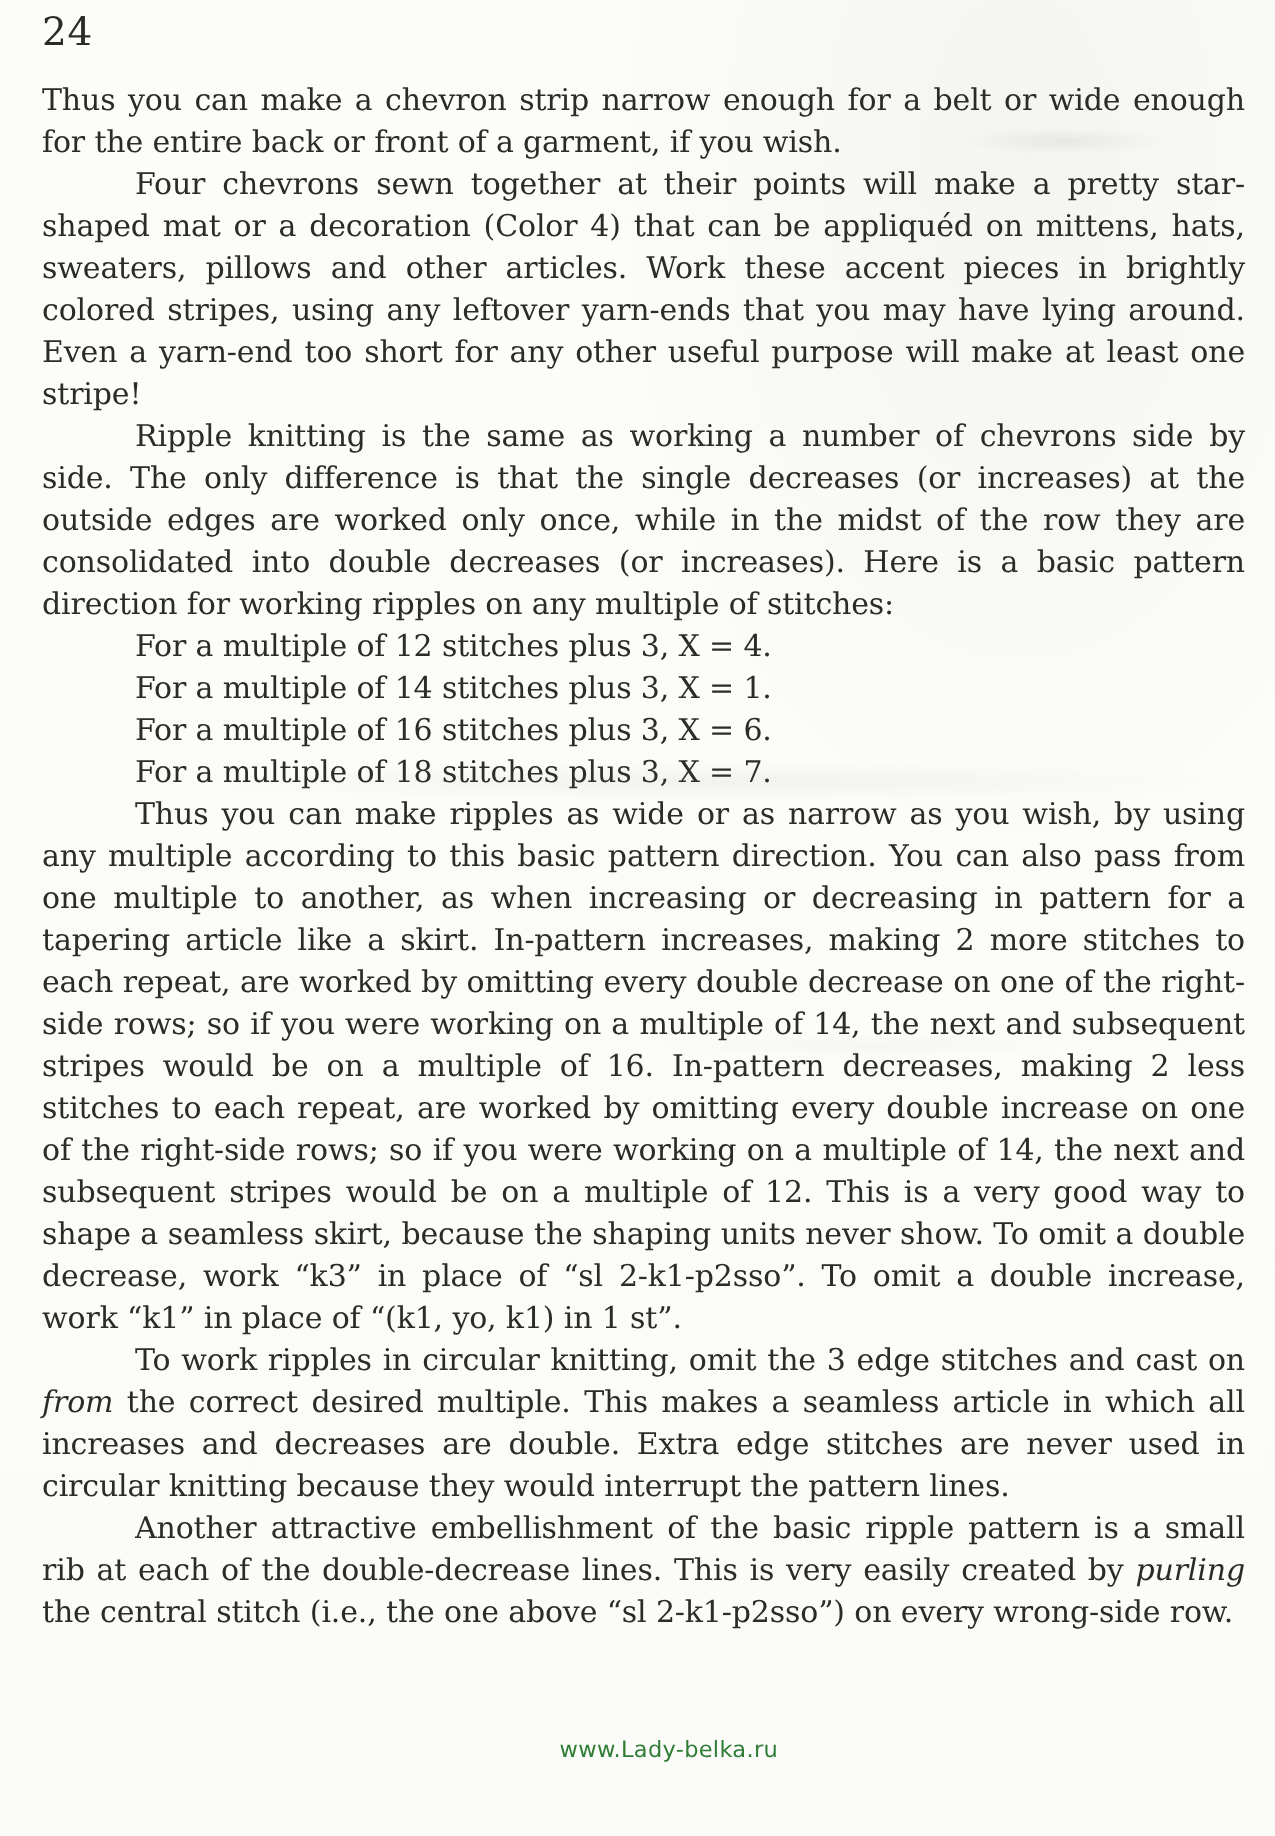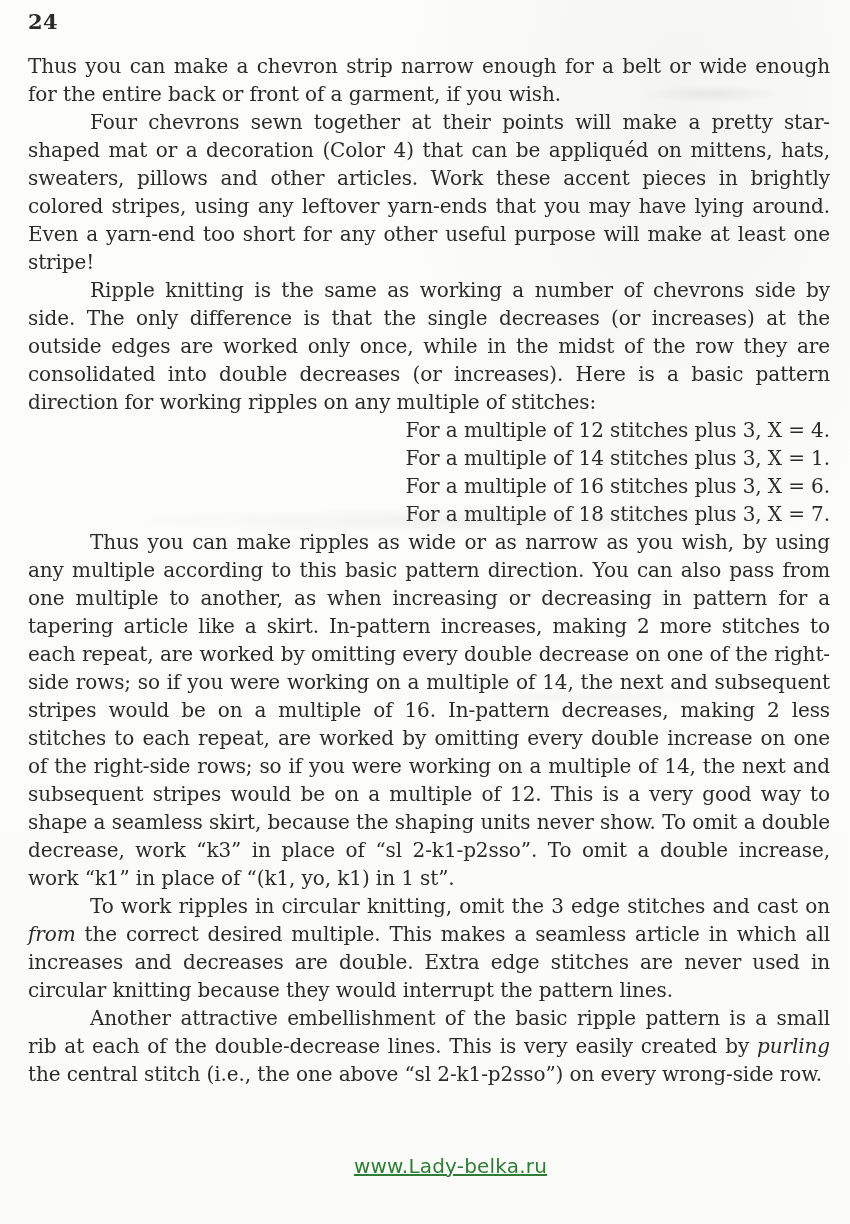--- a/index.html
+++ b/index.html
@@ -16,24 +16,23 @@
       linear-gradient(180deg, #fcfcfa 0%, #fbfbf9 100%);
     font-family: "DejaVu Serif", "Liberation Serif", serif;
     color: #2b2b28;
   }
   .page {
     position: relative;
     width: 802px;
     padding: 8px 20px 0 28px;
   }
   .page-number {
-    font-size: 21px;
+    font-size: 26px;
     line-height: 28px;
     letter-spacing: 0.5px;
-    font-weight: bold;
   }
   .text-blocks p {
     margin: 0;
     font-size: 20px;
     line-height: 28px;
     letter-spacing: -0.1px;
     text-align: justify;
   }
   .text-blocks p.para.indent {
     text-indent: 62px;
@@ -43,38 +42,37 @@
   }
   .text-blocks p.first-para {
     margin-top: 16px;
   }
   .text-blocks p.pattern {
     padding-left: 84px;
     text-indent: -22px;
   }
   .text-blocks p.list {
     margin-left: 62px;
-    text-align: right;
+    text-align: left;
   }
   
   .text-blocks p.para + p.pattern { margin-top: 15px; }
   .text-blocks p.pattern + p.list { margin-top: 21px; }
   .text-blocks p.list + p.para { }
   .text-blocks i {
     font-style: italic;
   }
   .watermark {
     position: absolute;
-    left: 354px;
+    left: 373px;
     top: 1157px;
     font-family: "DejaVu Sans", "Liberation Sans", sans-serif;
-    font-size: 20px;
+    font-size: 15px;
     line-height: 18px;
     letter-spacing: 0.2px;
-    text-decoration: underline;
     pointer-events: none;
   }
   .scan-smudge-1 {
     position: absolute;
     left: 640px;
     top: 85px;
     width: 140px;
     height: 18px;
     background: radial-gradient(ellipse, rgba(110,110,105,0.10), rgba(0,0,0,0) 70%);
     pointer-events: none;

